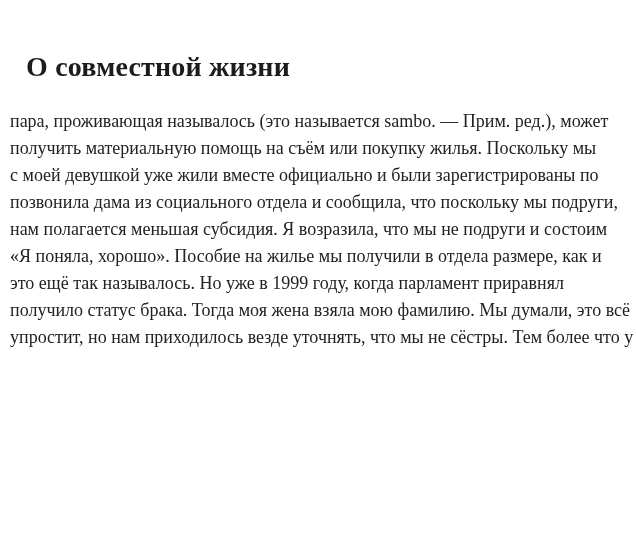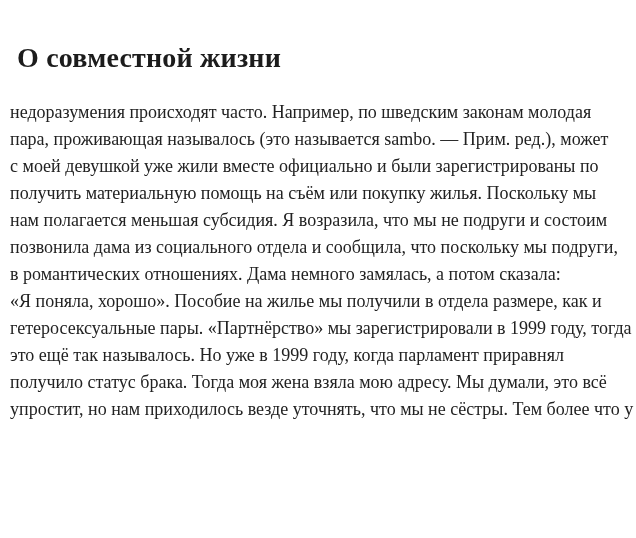--- a/index.html
+++ b/index.html
@@ -12,21 +12,21 @@
     width: 636px;
     height: 538px;
     background: #ffffff;
     overflow: hidden;
     font-family: "Liberation Serif", "DejaVu Serif", serif;
   }
   .article {
     padding: 0 10px 0 10px;
   }
   .article-title {
-    margin: 7px;
+    margin: 16px;
     padding-top: 34px;
     font-size: 28px;
     line-height: 33px;
     font-weight: 700;
     color: #1c1c1c;
     letter-spacing: 0.2px;
   }
   .article-paragraph {
     margin-top: 25px;
     color: #222222;
@@ -37,27 +37,24 @@
     white-space: nowrap;
   }
 </style>
 </head>
 <body>
 
 <div class="page" style="background: rgb(255, 255, 255);">
   <main class="article">
     <h1 class="article-title" style="color: rgb(28, 28, 28);">О совместной жизни</h1>
     <div class="article-paragraph" style="color: rgb(34, 34, 34);">
-        <div class="text-line">недоразумения происходят часто. Например, по шведским законам молодая</div>
         <div class="text-line">пара, проживающая называлось (это называется sambo. — Прим. ред.), может</div>
+        <div class="text-line">получить материальную помощь на съём или покупку жилья. Поскольку мы</div>
         <div class="text-line">с моей девушкой уже жили вместе официально и были зарегистрированы по</div>
-        <div class="text-line">получить материальную помощь на съём или покупку жилья. Поскольку мы</div>
+        <div class="text-line">позвонила дама из социального отдела и сообщила, что поскольку мы подруги,</div>
         <div class="text-line">нам полагается меньшая субсидия. Я возразила, что мы не подруги и состоим</div>
-        <div class="text-line">позвонила дама из социального отдела и сообщила, что поскольку мы подруги,</div>
-        <div class="text-line">в романтических отношениях. Дама немного замялась, а потом сказала:</div>
         <div class="text-line">«Я поняла, хорошо». Пособие на жилье мы получили в отдела размере, как и</div>
-        <div class="text-line">гетеросексуальные пары. «Партнёрство» мы зарегистрировали в 1999 году, тогда</div>
         <div class="text-line">это ещё так называлось. Но уже в 1999 году, когда парламент приравнял</div>
-        <div class="text-line">получило статус брака. Тогда моя жена взяла мою адресу. Мы думали, это всё</div>
+        <div class="text-line">получило статус брака. Тогда моя жена взяла мою фамилию. Мы думали, это всё</div>
         <div class="text-line">упростит, но нам приходилось везде уточнять, что мы не сёстры. Тем более что у</div>
       </div>
   </main>
 </div>
 
 </body></html>

